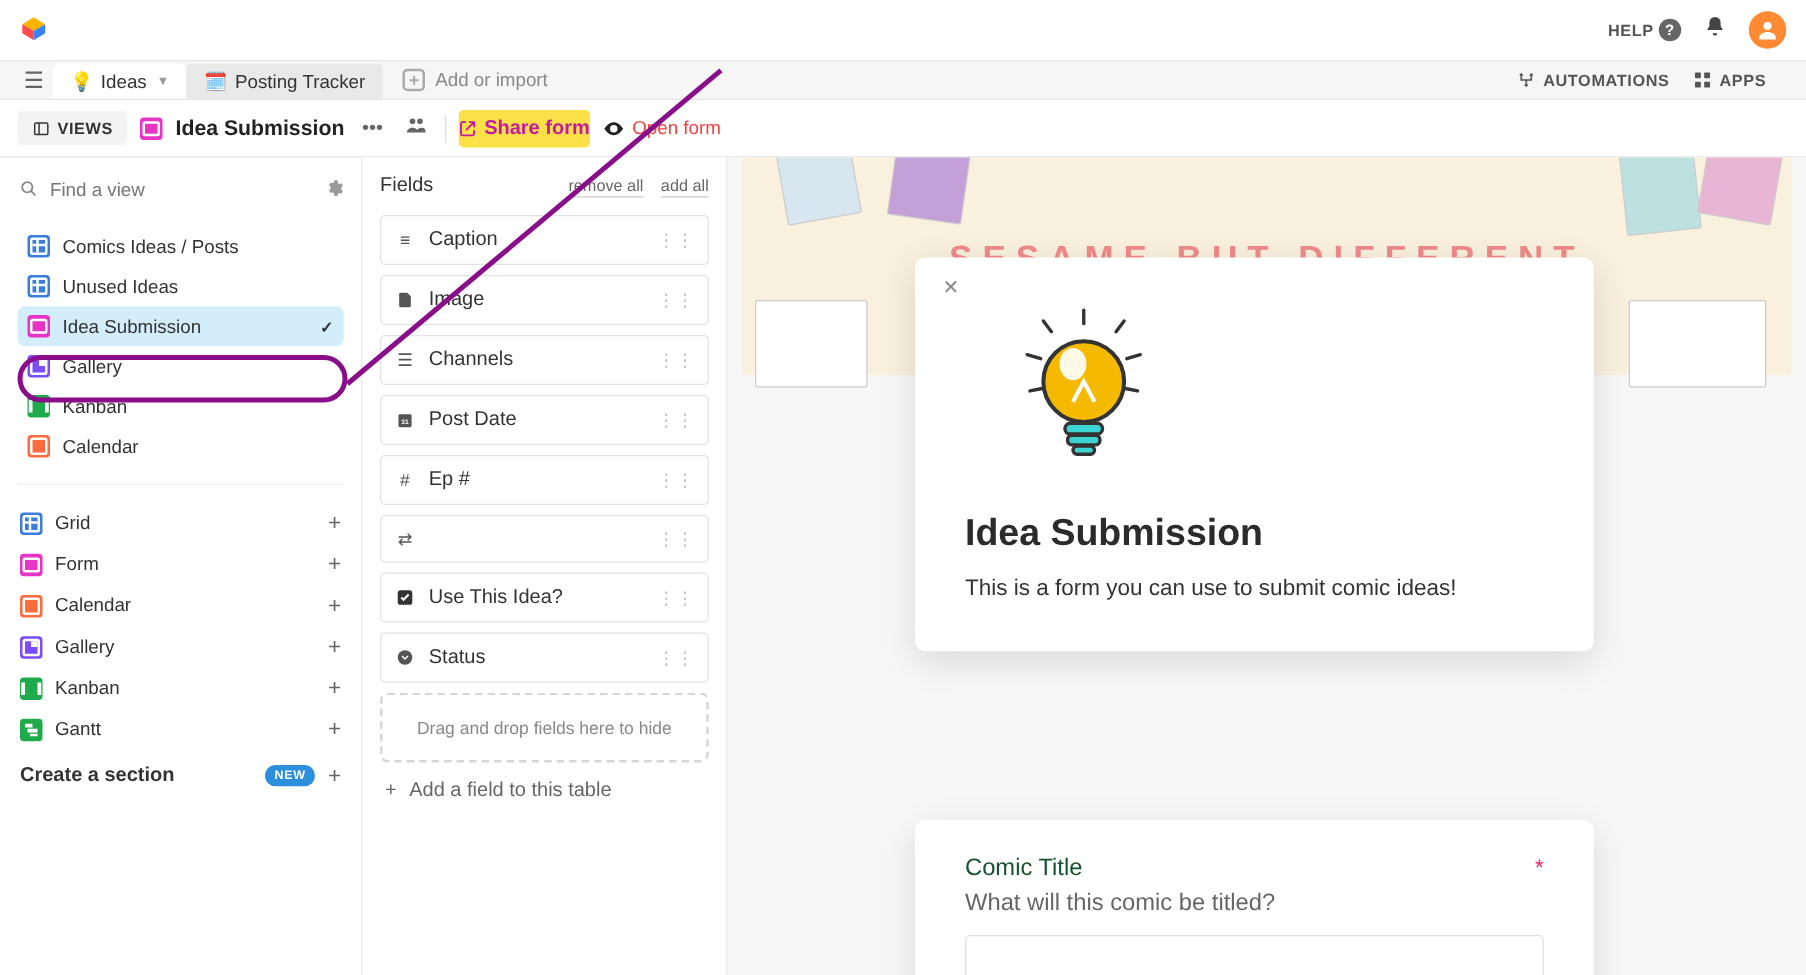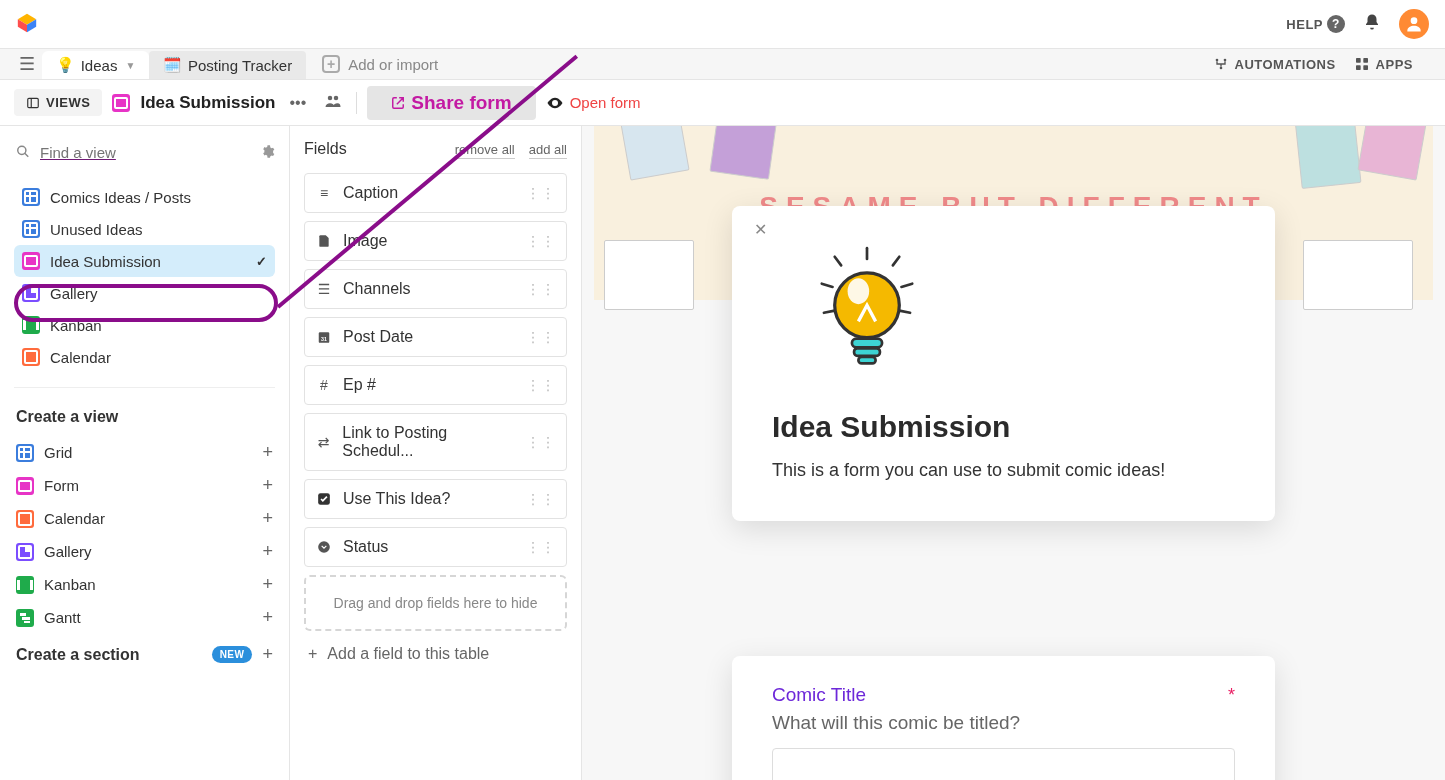--- a/index.html
+++ b/index.html
@@ -30,29 +30,29 @@
 .tabs-right-item { display: flex; align-items: center; gap: 6px; cursor: pointer; }
 
 
 .view-toolbar { height: 46px; display: flex; align-items: center; padding: 0 14px; gap: 10px; border-bottom: 1px solid #e5e5e5; }
 .views-btn { display: flex; align-items: center; gap: 6px; background: #f3f3f3; border-radius: 4px; padding: 6px 12px; font-size: 13px; font-weight: 700; letter-spacing: 0.5px; color: #333; cursor: pointer; }
 .form-icon-sm { width: 18px; height: 18px; border-radius: 3px; background: #e734c6; display: flex; align-items: center; justify-content: center; }
 .form-icon-sm::before { content: ""; width: 10px; height: 8px; border: 2px solid #fff; border-radius: 2px; }
 .view-name { font-size: 17px; font-weight: 600; color: #222; }
 .icon-dots { color: #666; cursor: pointer; font-size: 16px; padding: 0 4px; }
 .icon-people { color: #666; cursor: pointer; font-size: 16px; padding: 0 4px; }
-.share-form { background: #e5e5e5; color: #c31aa3; border-radius: 4px; padding: 6px 24px; font-weight: 600; font-size: 19px; display: flex; align-items: center; gap: 6px; cursor: pointer; }
+.share-form { background: #fde047; color: #c31aa3; border-radius: 4px; padding: 6px 0; font-weight: 600; font-size: 16px; display: flex; align-items: center; gap: 6px; cursor: pointer; }
 .open-form { font-size: 15px; color: #ef4444; font-weight: 500; display: flex; align-items: center; gap: 6px; cursor: pointer; }
 .divider-v { width: 1px; height: 22px; background: #ddd; }
 
 
 .main { display: flex; height: calc(780px - 48px - 32px - 46px); }
 .sidebar { width: 290px; border-right: 1px solid #e5e5e5; padding: 12px 14px; display: flex; flex-direction: column; overflow: hidden; }
 .find-row { display: flex; align-items: center; gap: 8px; }
-.find-input { flex: 1; border: none; font-size: 15px; padding: 6px 4px 6px 26px; outline: none; background: transparent; color: #701a75; text-decoration: underline; }
+.find-input { flex: 1; border: none; font-size: 15px; padding: 6px 4px 6px 26px; outline: none; background: transparent; color: #701a75; }
 .find-wrap { position: relative; flex: 1; }
 .find-wrap .search-icon { position: absolute; left: 2px; top: 50%; transform: translateY(-50%); color: #888; font-size: 15px; }
 .gear-icon { color: #999; cursor: pointer; font-size: 15px; }
 
 .view-list { margin-top: 14px; }
 .view-item { display: flex; align-items: center; gap: 10px; padding: 7px 8px; border-radius: 6px; cursor: pointer; font-size: 15px; color: #333; position: relative; }
 .view-item.selected { background: #d4edfb; }
 .view-item .check { margin-left: auto; color: #333; font-weight: 700; font-size: 13px; }
 .grid-icon { width: 18px; height: 18px; border-radius: 3px; display: inline-flex; align-items: center; justify-content: center; }
 .vi-grid { background: #3b7ddd; }
@@ -104,21 +104,21 @@
 .deco6 { bottom: -10px; right: 20px; background: #fff; width: 110px; height: 70px; }
 
 .form-card { position: absolute; top: 80px; left: 150px; right: 170px; background: #fff; border-radius: 8px; box-shadow: 0 8px 30px rgba(0,0,0,0.12); padding: 32px 40px 40px; }
 .card-close { position: absolute; top: 14px; left: 22px; color: #888; cursor: pointer; font-size: 16px; }
 .bulb { display: block; margin: 8px 0 24px 40px; }
 .form-title { font-size: 30px; font-weight: 600; color: #2b2b2b; margin-bottom: 16px; font-family: Futura, "Century Gothic", sans-serif; }
 .form-desc { font-size: 18px; color: #333; }
 
 .field-card { position: absolute; top: 530px; left: 150px; right: 170px; background: #fff; border-radius: 8px; box-shadow: 0 8px 30px rgba(0,0,0,0.12); padding: 28px 40px 40px; }
 .field-label-row { display: flex; align-items: baseline; }
-.field-label { font-size: 19px; color: #6d28d9; }
+.field-label { font-size: 19px; color: #14532d; }
 .req-star { margin-left: auto; color: #e91e63; font-size: 18px; }
 .field-help { font-size: 19px; color: #666; margin-top: 6px; }
 .text-input { width: 100%; height: 40px; border: 1px solid #ddd; border-radius: 4px; margin-top: 14px; padding: 0 10px; font-size: 15px; }
 
 
 .highlight-ring { position: absolute; border: 4px solid #8a0d8a; border-radius: 20px; pointer-events: none; }
 .highlight-line { position: absolute; background: #8a0d8a; height: 4px; transform-origin: left center; pointer-events: none; }
 
 </style>
 </head>
@@ -265,21 +265,20 @@
           <span>Kanban</span>
         </div>
       <div class="view-item">
           <span class="grid-icon vi-calendar"></span>
           <span>Calendar</span>
         </div>
     </div>
 
     <div class="section-sep"></div>
 
-    <div class="section-title">Create a view</div>
     <div class="create-row">
         <span class="grid-icon vi-grid"></span>
         <span>Grid</span>
         <span class="plus">+</span>
       </div>
     <div class="create-row">
         <span class="grid-icon vi-form"></span>
         <span>Form</span>
         <span class="plus">+</span>
       </div>
@@ -348,21 +347,20 @@
         <span>Post Date</span>
         <span class="drag">⋮⋮</span>
       </div>
     <div class="field-item">
         <span class="field-icon">#</span>
         <span>Ep #</span>
         <span class="drag">⋮⋮</span>
       </div>
     <div class="field-item">
         <span class="field-icon">⇄</span>
-        <span>Link to Posting Schedul...</span>
         <span class="drag">⋮⋮</span>
       </div>
     <div class="field-item">
         <span class="field-icon">
           <svg width="14" height="14" viewBox="0 0 24 24" fill="#333">
             <rect x="2" y="2" width="20" height="20" rx="4"></rect>
             <path d="M7 12l3 3 7-7" stroke="#fff" stroke-width="3" fill="none"></path>
           </svg>
         </span>
         <span>Use This Idea?</span>

